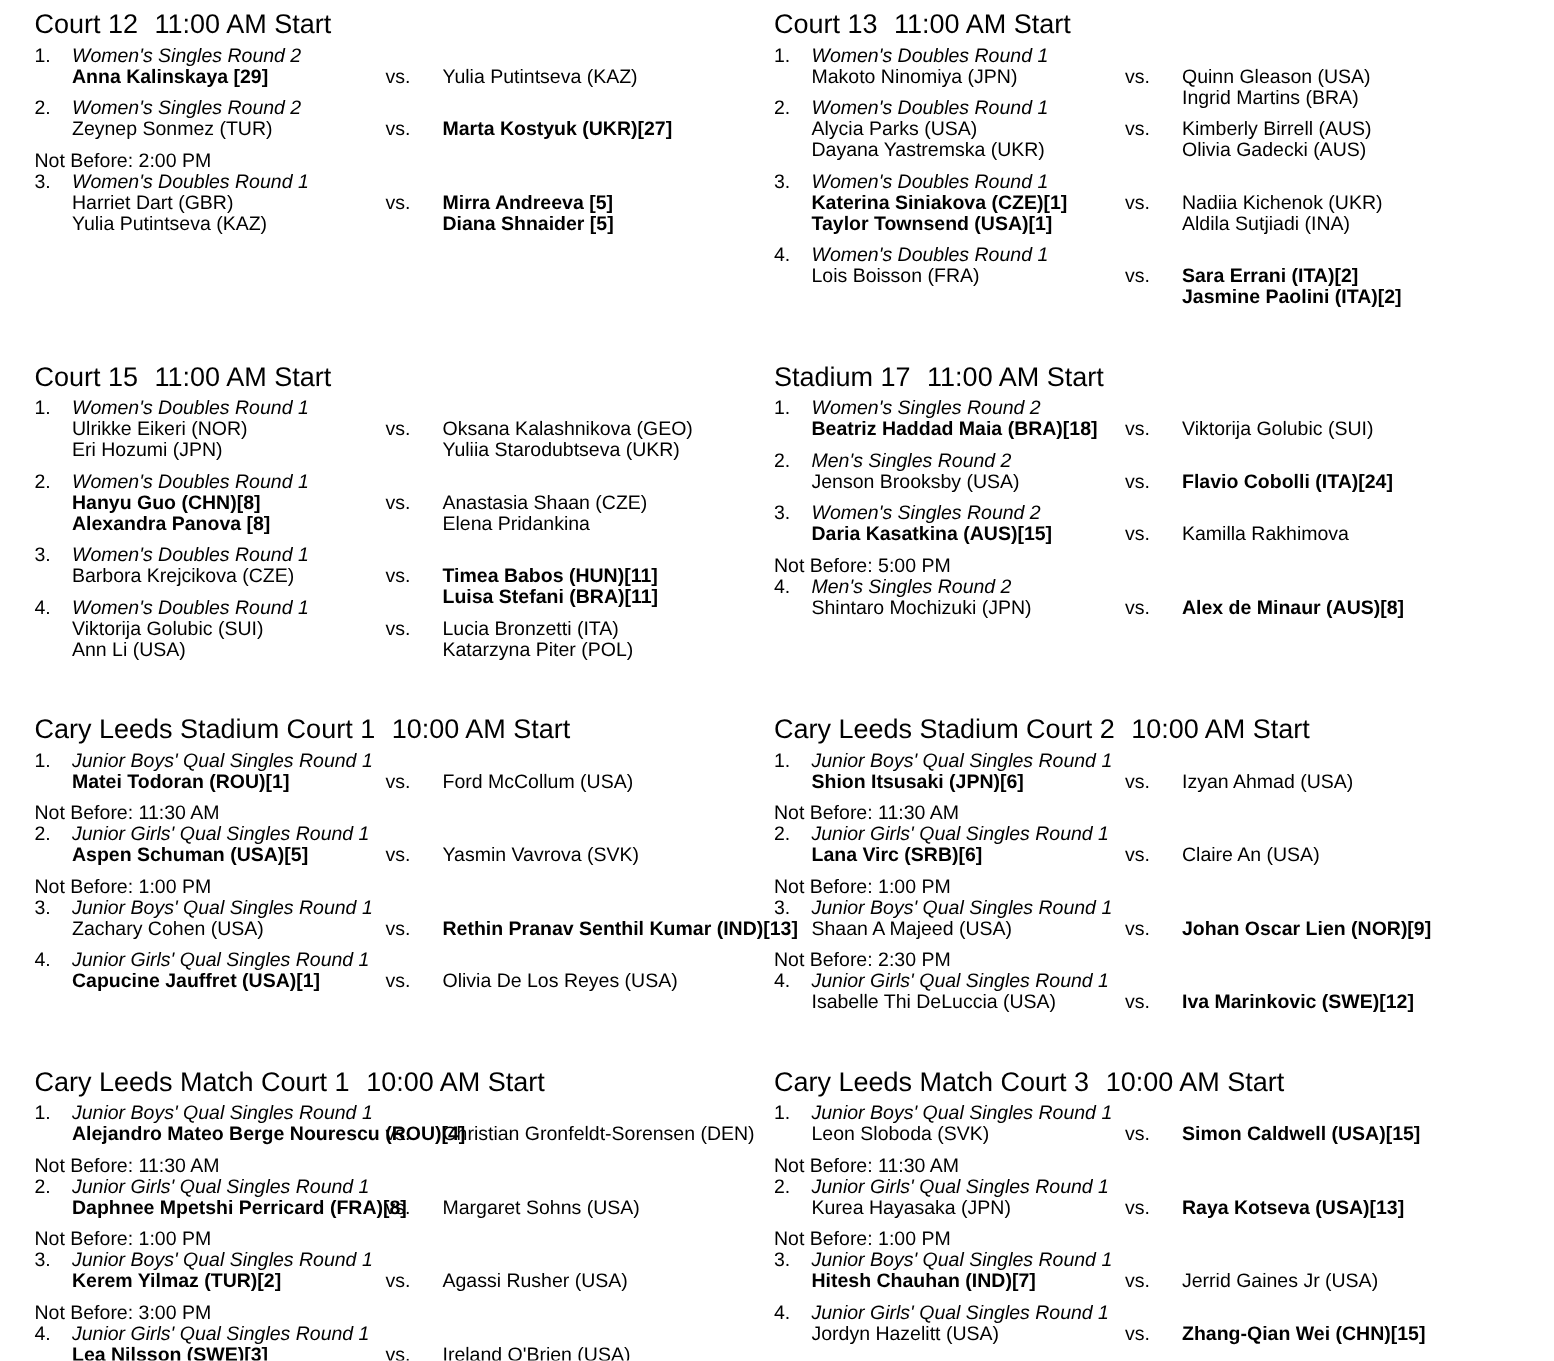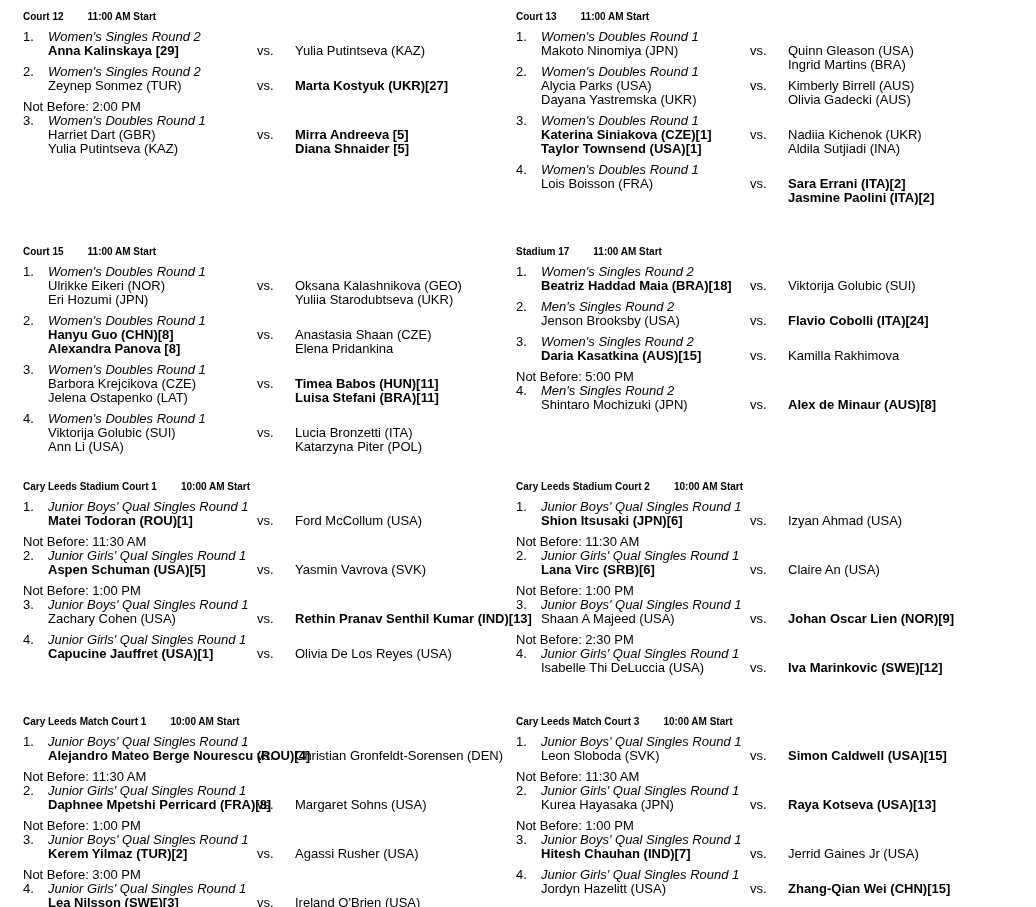--- a/index.html
+++ b/index.html
@@ -9,23 +9,23 @@
     font-family:"Liberation Sans", sans-serif;
     color:#000000;
     overflow:hidden;
   }
   .page { position:relative; width:1036px; height:907px; background:#ffffff; }
   .column { position:absolute; top:8px; }
   .col-left  { left:23px;  width:493px; }
   .col-right { left:516px; width:520px; }
   .section { height:235px; overflow:visible; }
   .header {
-    font-size:10px; font-weight:bold; line-height:17px;
+    font-size:18px; font-weight:normal; line-height:17px;
     white-space:nowrap; margin-bottom:5px;
-    display:flex; gap:24px;
+    display:flex; gap:11px;
   }
   .not-before { font-size:13px; line-height:14px; margin-top:2px; white-space:nowrap; }
   .match { display:flex; margin-bottom:7px; }
   .num { flex:0 0 25px; width:25px; font-size:13px; line-height:14px; }
   .mbody { position:relative; flex:1 1 auto; }
   .round { font-style:italic; font-size:13px; line-height:14px; white-space:nowrap; }
   .vsrow { position:relative; }
   .team { font-size:13px; line-height:14px; white-space:nowrap; }
   .team-left { position:relative; }
   .vs {
@@ -134,21 +134,20 @@
             </div>
           </div>
         </div>
         <div class="match">
           <div class="num">3.</div>
           <div class="mbody">
             <div class="round">Women's Doubles Round 1</div>
             <div class="vsrow">
               <div class="team team-left">
                 <div class="player">Barbora Krejcikova (CZE)</div>
-                <div class="player">Jelena Ostapenko (LAT)</div>
               </div>
               <div class="vs">vs.</div>
               <div class="team team-right">
                 <div class="player bold">Timea Babos (HUN)[11]</div>
                 <div class="player bold">Luisa Stefani (BRA)[11]</div>
               </div>
             </div>
           </div>
         </div>
         <div class="match">

